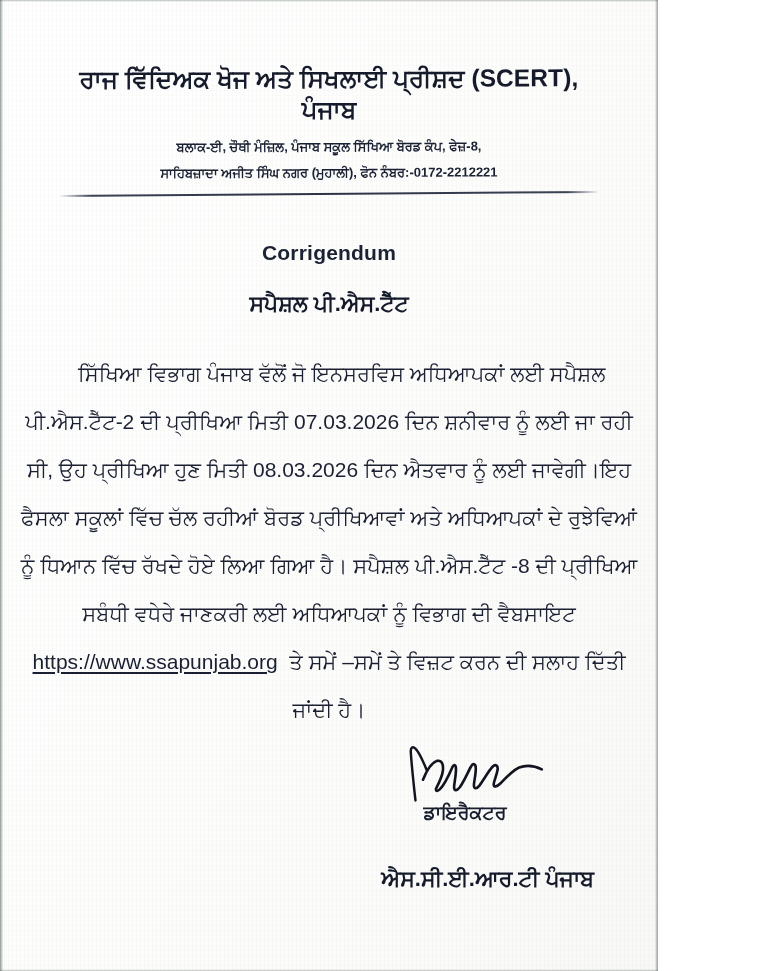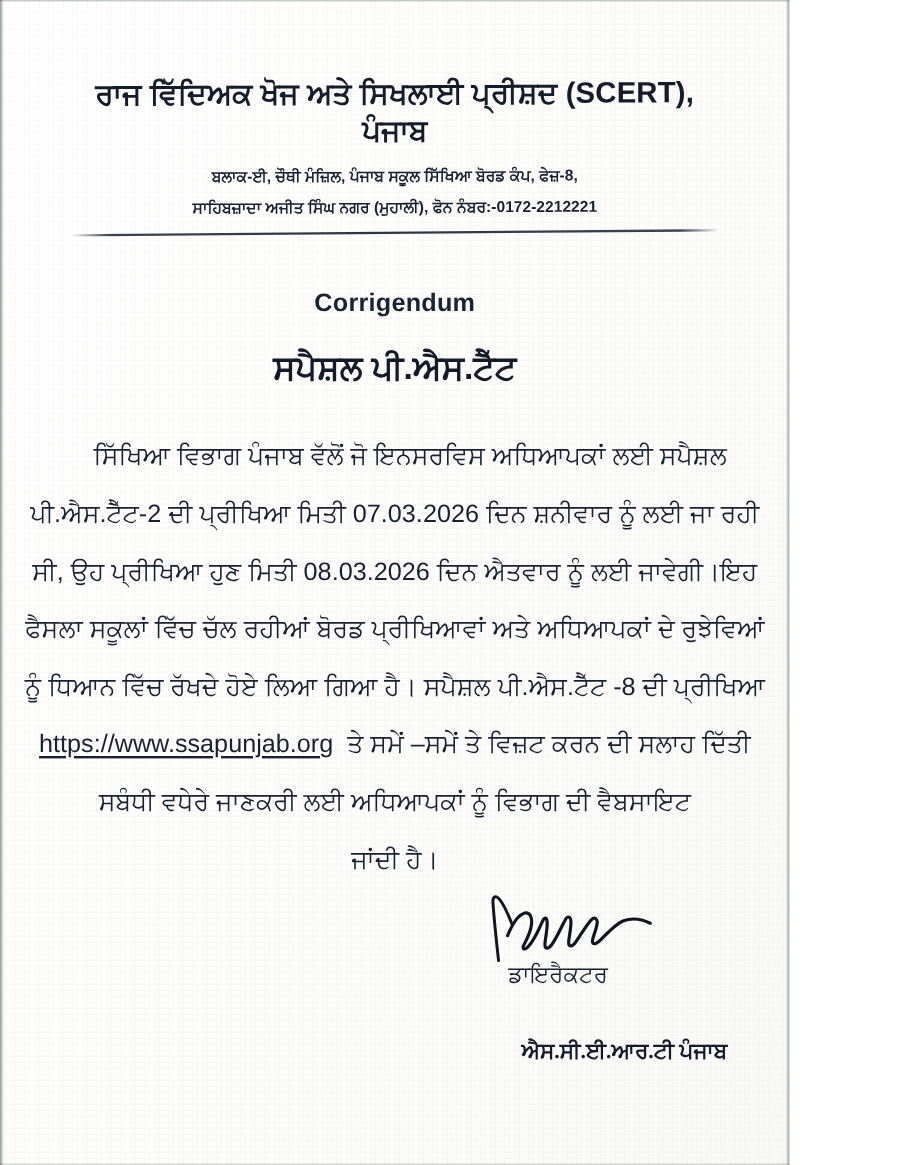--- a/index.html
+++ b/index.html
@@ -109,21 +109,21 @@
     text-align: center;
     margin-top: 46px;
     font-size: 21px;
     font-weight: 600;
     color: #1b2233;
     letter-spacing: 0.2px;
   }
   .doc-subject {
     text-align: center;
     margin-top: 26px;
-    font-size: 28px;
+    font-size: 22px;
     font-weight: 700;
     color: #141a29;
   }
 
   
   .body-text {
     margin-top: 46px;
   }
   .line {
     display: flex;
@@ -159,33 +159,32 @@
     text-align: center;
     z-index: 2;
   }
   .signature {
     height: 66px;
     display: block;
     margin: 0 auto;
   }
   .designation {
     font-size: 19px;
-    font-weight: 400;
+    font-weight: 700;
     color: #181e2e;
     margin-top: -6px;
   }
   .dept-footer {
     position: absolute;
-    right: 52px;
+    right: 64px;
     top: 866px;
-    font-size: 18px;
+    font-size: 22px;
     font-weight: 700;
     color: #141a29;
     z-index: 2;
-    font-family: Liberation Serif, serif;
   }
 </style>
 </head>
 <body>
 
 <div class="page">
 
   <div class="edge-left"></div>
   <div class="edge-right"></div>
   <div class="edge-top"></div>
@@ -219,27 +218,27 @@
 
       <div class="line left">
         <span class="w">ਫੈਸਲਾ ਸਕੂਲਾਂ ਵਿੱਚ ਚੱਲ ਰਹੀਆਂ ਬੋਰਡ ਪ੍ਰੀਖਿਆਵਾਂ ਅਤੇ ਅਧਿਆਪਕਾਂ ਦੇ ਰੁਝੇਵਿਆਂ</span>
       </div>
 
       <div class="line left">
         <span class="w">ਨੂੰ ਧਿਆਨ ਵਿੱਚ ਰੱਖਦੇ ਹੋਏ ਲਿਆ ਗਿਆ ਹੈ। ਸਪੈਸ਼ਲ ਪੀ.ਐਸ.ਟੈੱਟ -8 ਦੀ ਪ੍ਰੀਖਿਆ</span>
       </div>
 
       <div class="line left">
+        <span class="w">ਸਬੰਧੀ ਵਧੇਰੇ ਜਾਣਕਰੀ ਲਈ ਅਧਿਆਪਕਾਂ ਨੂੰ ਵਿਭਾਗ ਦੀ ਵੈਬਸਾਇਟ</span>
+      </div>
+
+      <div class="line left">
         <span class="w url">https://www.ssapunjab.org</span>
         <span class="w">&nbsp;&nbsp;</span>
         <span class="w">ਤੇ ਸਮੇਂ –ਸਮੇਂ ਤੇ ਵਿਜ਼ਟ ਕਰਨ ਦੀ ਸਲਾਹ ਦਿੱਤੀ</span>
-      </div>
-
-      <div class="line left">
-        <span class="w">ਸਬੰਧੀ ਵਧੇਰੇ ਜਾਣਕਰੀ ਲਈ ਅਧਿਆਪਕਾਂ ਨੂੰ ਵਿਭਾਗ ਦੀ ਵੈਬਸਾਇਟ</span>
       </div>
 
       <div class="line left">
         <span class="w">ਜਾਂਦੀ ਹੈ।</span>
       </div>
 
     </div>
   </div>
 
   <div class="sign-block">

